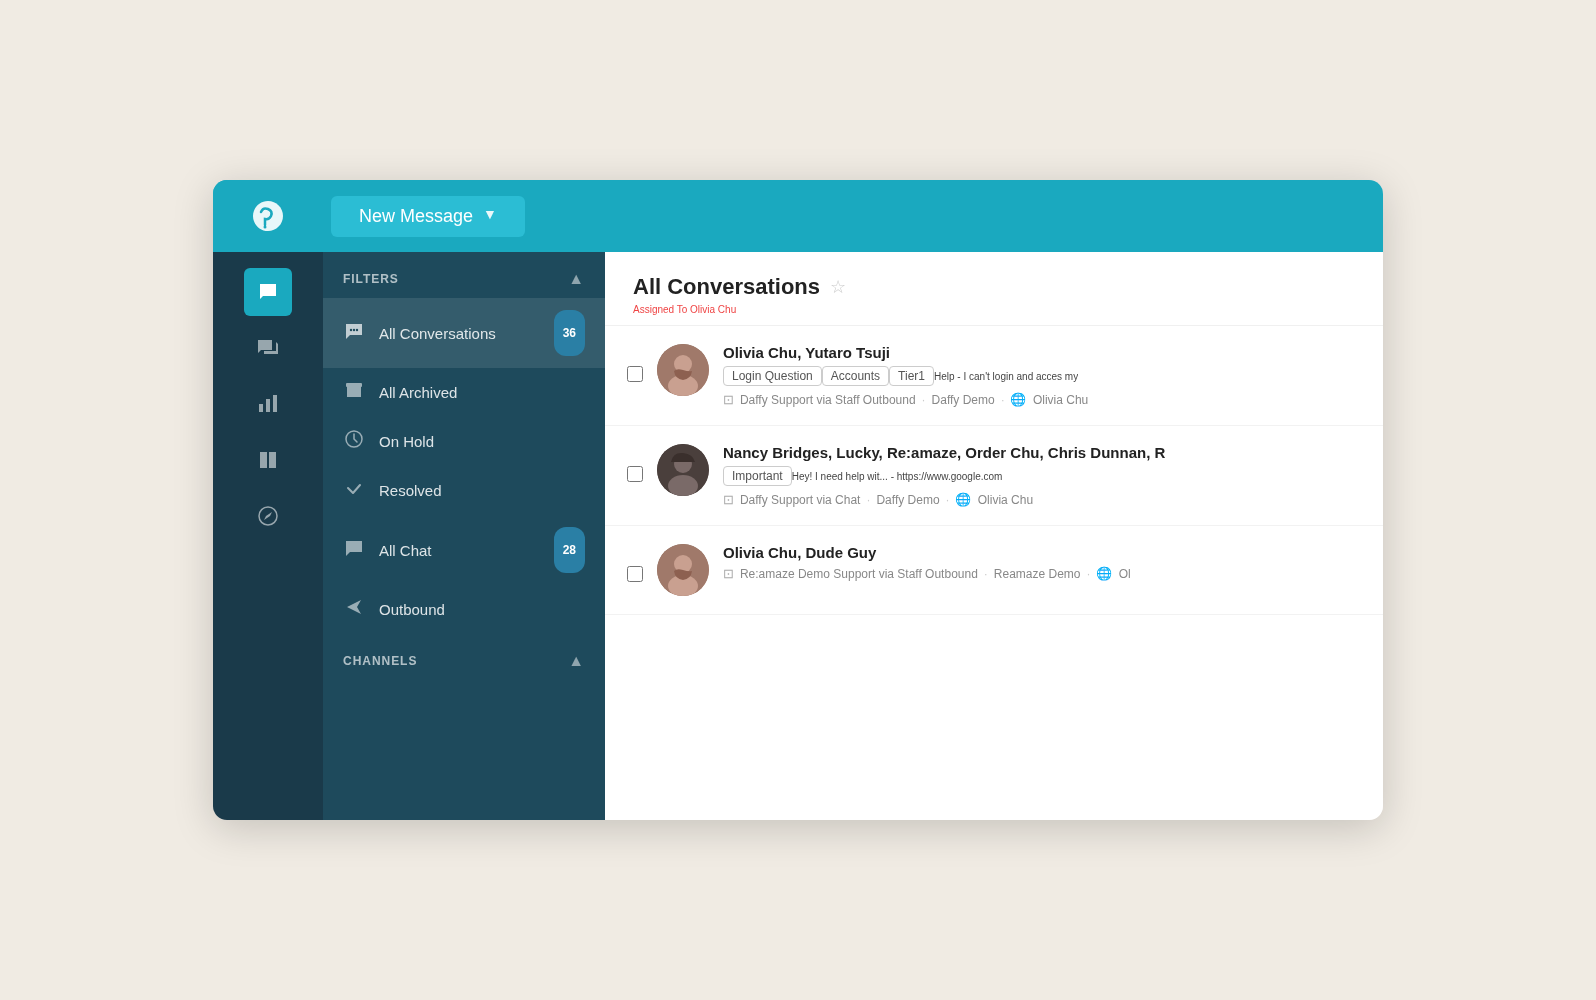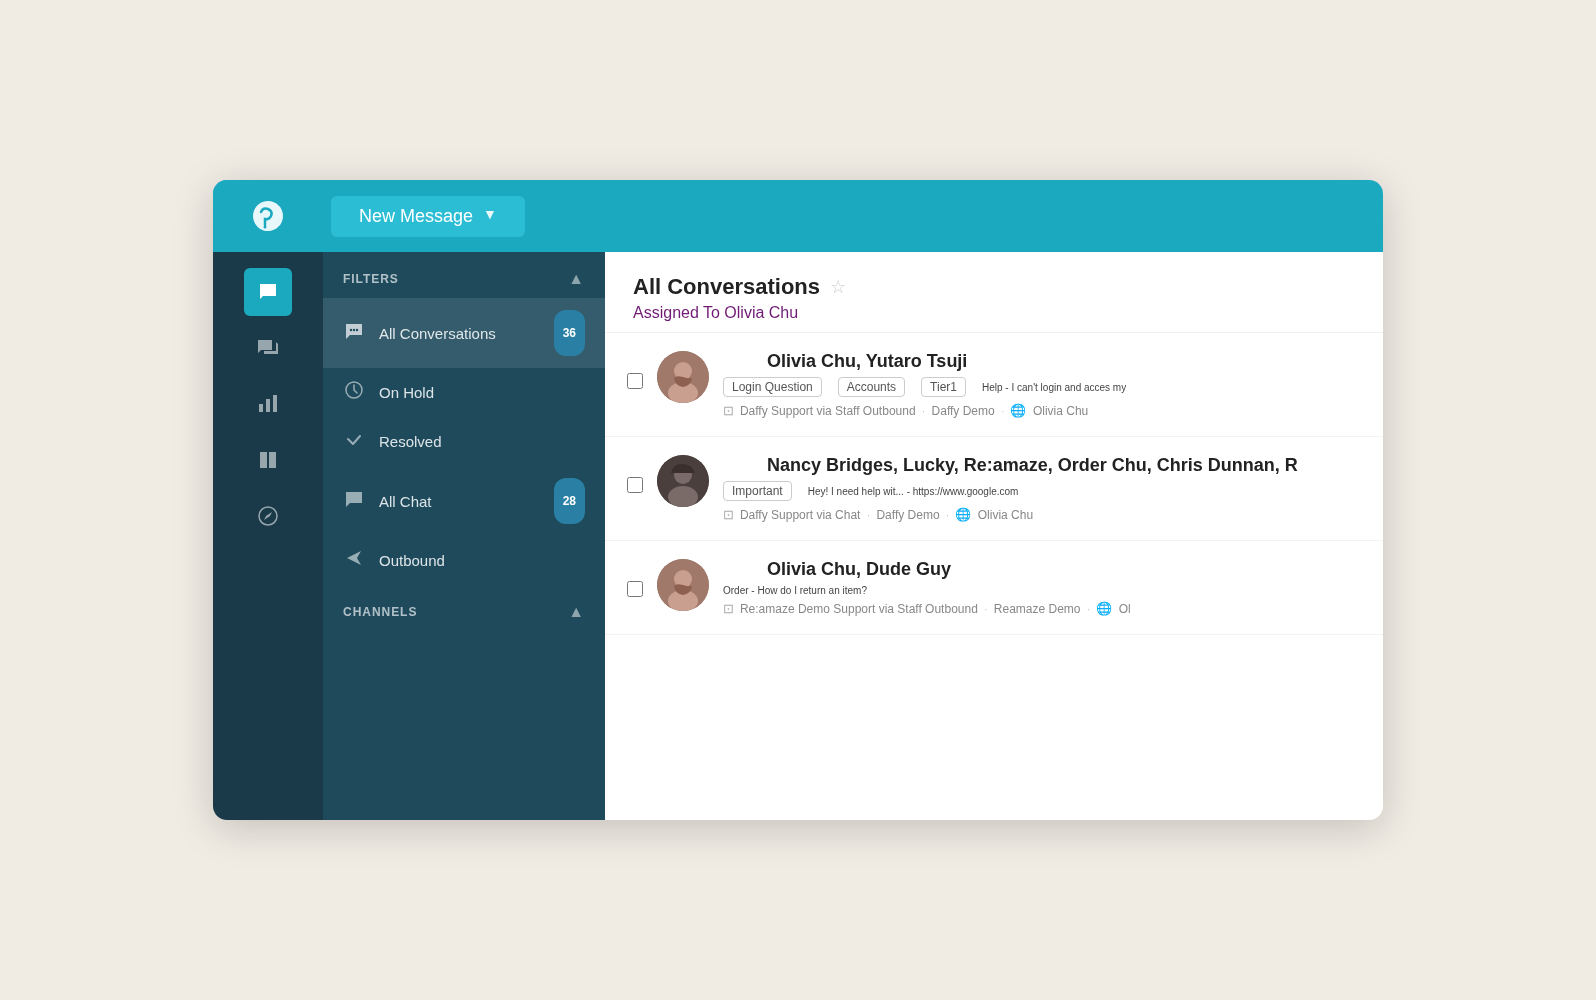--- a/index.html
+++ b/index.html
@@ -175,22 +175,22 @@
       font-size: 22px;
       font-weight: 700;
       color: #222;
     }
     .star-icon {
       color: #ccc;
       font-size: 18px;
       cursor: pointer;
     }
     .conv-subtitle {
-      font-size: 16px;
-      color: #701a75;
+      font-size: 10px;
+      color: #ef4444;
     }
     .conv-list {
       flex: 1;
       overflow-y: auto;
     }
     .conv-item {
       display: flex;
       align-items: flex-start;
       padding: 18px 22px;
       border-bottom: 1px solid #f2f2f2;
@@ -205,32 +205,31 @@
     .conv-checkbox input[type="checkbox"] {
       width: 16px;
       height: 16px;
       cursor: pointer;
     }
     .conv-body {
       flex: 1;
       min-width: 0;
     }
     .conv-name {
-      font-size: 18px;
+      font-size: 15px;
       font-weight: 700;
       color: #222;
       margin-bottom: 5px;
       white-space: nowrap;
       overflow: hidden;
       text-overflow: ellipsis;
-      margin-left: 44px;
     }
     .conv-tags {
       display: flex;
-      gap: 16px;
+      gap: 0;
       flex-wrap: wrap;
       margin-bottom: 6px;
       align-items: center;
     }
     .tag {
       border: 1px solid #ccc;
       border-radius: 4px;
       font-size: 12px;
       color: #555;
       padding: 2px 8px;
@@ -342,20 +341,29 @@
             <path d="M2 3h16v11H6l-4 4V3z"></path>
             <circle cx="7" cy="9" r="1.2" fill="#1e4a5c"></circle>
             <circle cx="10" cy="9" r="1.2" fill="#1e4a5c"></circle>
             <circle cx="13" cy="9" r="1.2" fill="#1e4a5c"></circle>
           </svg>
         </span>
         <span class="nav-item-label">All Conversations</span>
         <span class="nav-badge">36</span>
       </div>
 
+      <div class="nav-item">
+        <span class="nav-item-icon">
+          <svg viewBox="0 0 20 20" width="20" height="20" fill="rgba(255,255,255,0.55)">
+            <rect x="2" y="3" width="16" height="4" rx="1"></rect>
+            <path d="M3 7h14v10H3V7zm4 3h6v2H7v-2z"></path>
+          </svg>
+        </span>
+        <span class="nav-item-label">All Archived</span>
+      </div>
 
       <div class="nav-item">
         <span class="nav-item-icon">
           <svg viewBox="0 0 20 20" width="20" height="20" fill="rgba(255,255,255,0.55)">
             <circle cx="10" cy="10" r="8" stroke="rgba(255,255,255,0.55)" stroke-width="1.5" fill="none"></circle>
             <path d="M10 5v5l3 3" stroke="rgba(255,255,255,0.55)" stroke-width="1.5" stroke-linecap="round" fill="none"></path>
           </svg>
         </span>
         <span class="nav-item-label">On Hold</span>
       </div>
@@ -474,21 +482,20 @@
           <div class="avatar-circle avatar-3">
             <svg viewBox="0 0 52 52" width="52" height="52">
               <circle cx="26" cy="26" r="26" fill="#a0796a"></circle>
               <circle cx="26" cy="20" r="9" fill="#c9a090"></circle>
               <ellipse cx="26" cy="42" rx="15" ry="11" fill="#c9a090"></ellipse>
               <path d="M17 27 Q20 24 26 26 Q32 28 35 27 Q34 35 26 36 Q18 35 17 27z" fill="#8d6050"></path>
             </svg>
           </div>
           <div class="conv-body">
             <div class="conv-name">Olivia Chu, Dude Guy</div>
-            <div class="conv-preview">Order - How do I return an item?</div>
             <div class="conv-meta">
               <span class="conv-meta-icon">⊡</span>
               <span>Re:amaze Demo Support via Staff Outbound</span>
               <span class="dot-sep">·</span>
               <span>Reamaze Demo</span>
               <span class="dot-sep">·</span>
               <span class="conv-meta-icon">🌐</span>
               <span>Ol</span>
             </div>
           </div>

